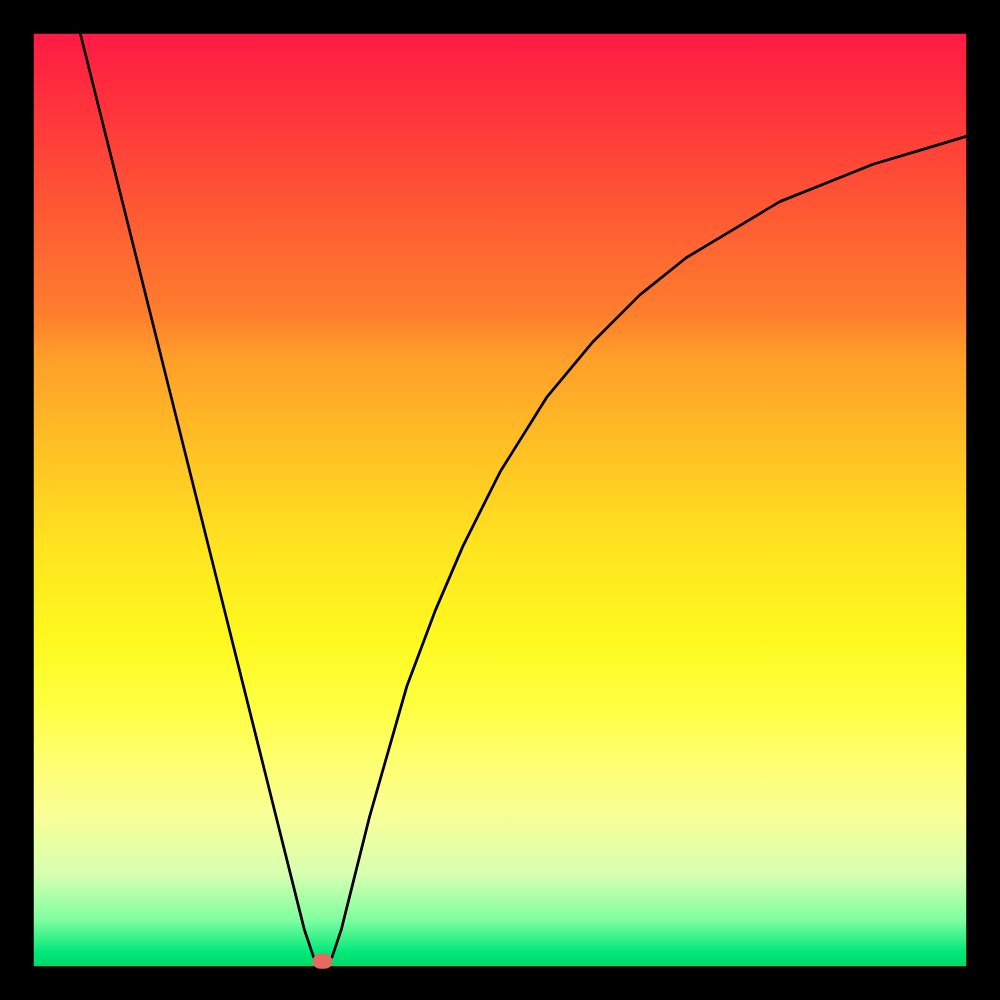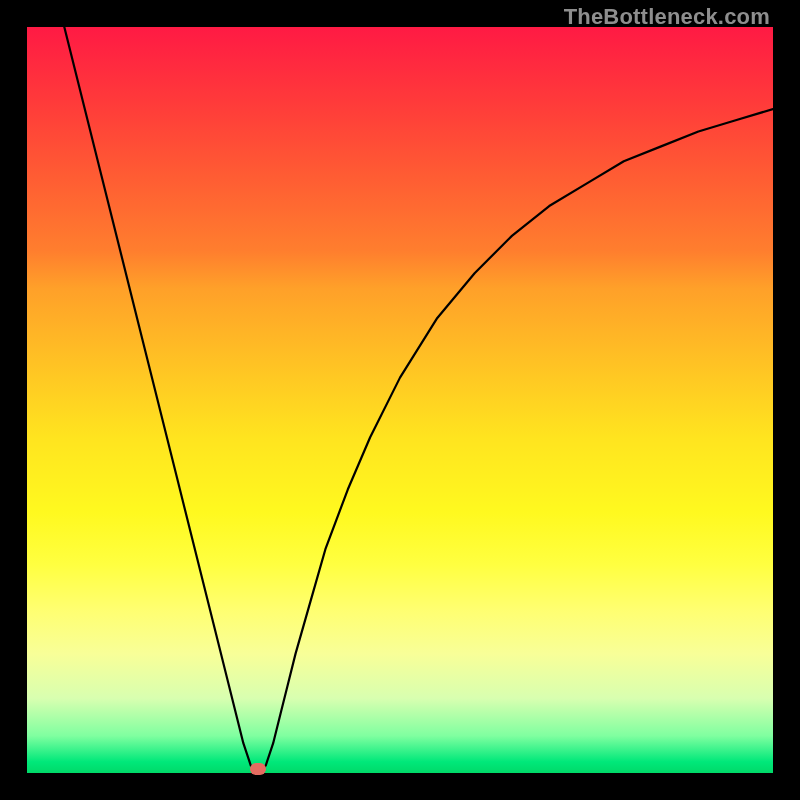--- a/index.html
+++ b/index.html
@@ -65,18 +65,17 @@
     background: #e56b60;
     border-radius: 6px;
     transform: translate(-50%, -50%);
   }
 </style>
 </head>
 <body>
 
 <div class="chart-container">
   <div class="plot-area"></div>
-  <div class="watermark">TheBottleneck.com</div>
   <svg class="curve" viewBox="0 0 746 746" preserveAspectRatio="none">
     <path id="curve-path" fill="none" stroke="#000" stroke-width="2.2" stroke-linejoin="round" stroke-linecap="round" d="M0.00 -149.20 L37.30 0.00 L74.60 149.20 L111.90 298.40 L149.20 447.60 L186.50 596.80 L201.42 656.48 L216.34 716.16 L223.80 738.54 L231.26 746.00 L238.72 738.54 L246.18 716.16 L253.64 686.32 L261.10 656.48 L268.56 626.64 L283.48 574.42 L298.40 522.20 L320.78 462.52 L343.16 410.30 L373.00 350.62 L410.30 290.94 L447.60 246.18 L484.90 208.88 L522.20 179.04 L559.50 156.66 L596.80 134.28 L634.10 119.36 L671.40 104.44 L708.70 93.25 L746.00 82.06 "></path>
   </svg>
   <div class="marker" id="marker" style="left: 258.26px; top: 769.27px;"></div>
 </div>
 
 </body></html>

